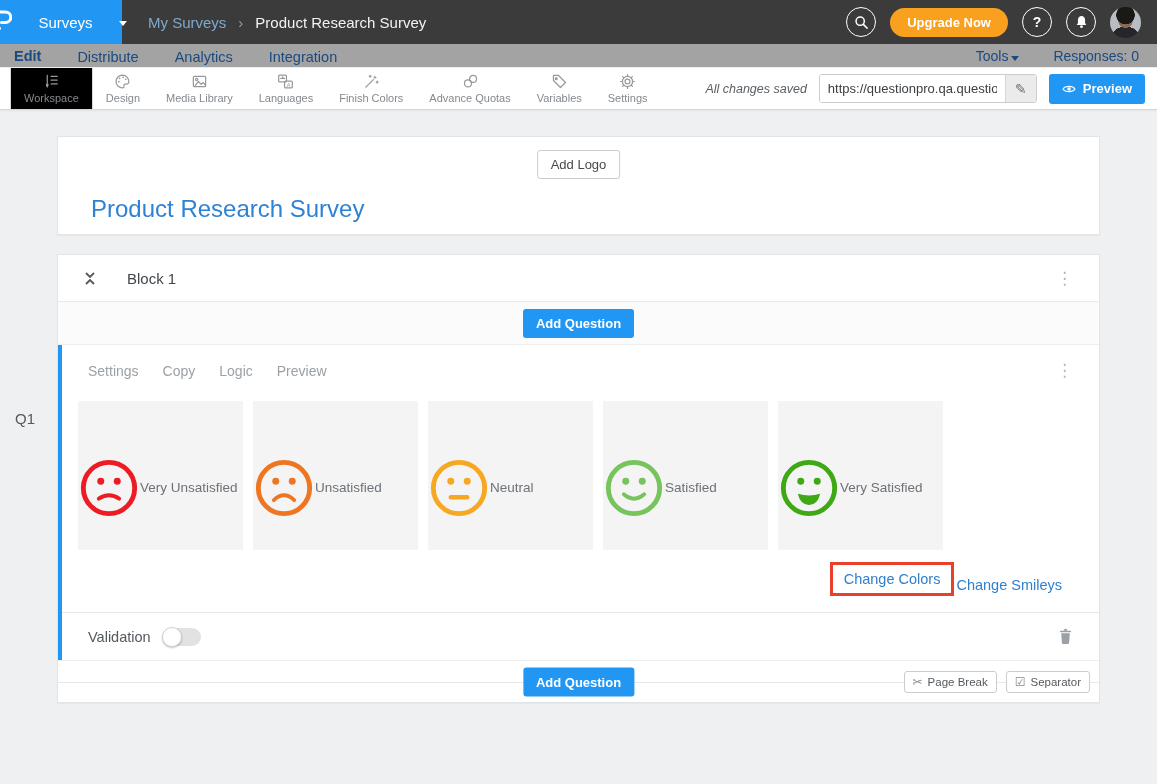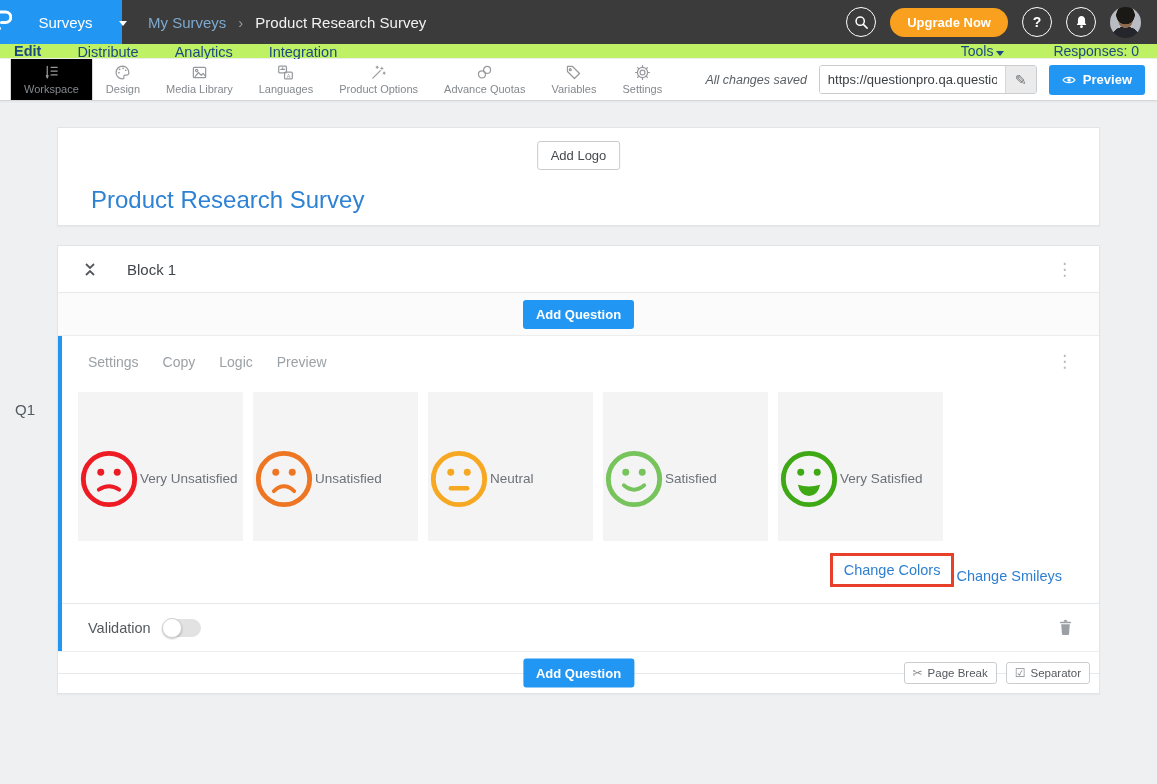--- a/index.html
+++ b/index.html
@@ -29,24 +29,24 @@
   .circle-btn{width:30px;height:30px;border:1.5px solid #fff;border-radius:50%;display:flex;align-items:center;justify-content:center;color:#fff;font-size:14px;font-weight:bold;cursor:pointer;}
   .upgrade-btn{height:29px;border:none;border-radius:15px;background:var(--orange);color:#fff;font-weight:bold;font-size:13px;padding:0 17px;cursor:pointer;font-family:inherit;}
   .avatar{width:31px;height:31px;border-radius:50%;cursor:pointer;
     background:
       radial-gradient(circle at 50% 26%, #1b1916 0 9px, transparent 9.5px),
       radial-gradient(circle at 50% 44%, #8d6a50 0 7px, transparent 7.5px),
       radial-gradient(ellipse 13px 9px at 50% 92%, #24262b 0 99%, transparent 100%),
       #b9bdc3;}
 
   
-  .tabbar{height:15px;background:#bef264;display:flex;align-items:center;padding:0 14px;border-bottom:1px solid #ededed;}
+  .tabbar{height:24px;background:#a3a3a3;display:flex;align-items:center;padding:0 14px;border-bottom:1px solid #ededed;}
   .tab{font-size:14.5px;color:var(--navy);margin-right:36px;cursor:pointer;padding:6px 0 4px;}
   .tab.active{border-bottom:2px solid var(--accent);font-weight:bold;}
-  .tabbar-right{margin-left:auto;display:flex;align-items:center;gap:49px;font-size:14px;color:var(--navy);padding-right:4px;}
+  .tabbar-right{margin-left:auto;display:flex;align-items:center;gap:34px;font-size:14px;color:var(--navy);padding-right:4px;}
   .tools-link{cursor:pointer;}
   .tools-caret{display:inline-block;width:0;height:0;border-left:4px solid transparent;border-right:4px solid transparent;border-top:5px solid var(--navy);margin-left:3px;}
 
   
   .toolbar{height:42px;background:#fff;border-bottom:1px solid #d5d8da;box-shadow:0 1px 2px rgba(0,0,0,.05);display:flex;align-items:stretch;padding-left:10px;position:relative;z-index:2;}
   .tool-item{display:flex;flex-direction:column;align-items:center;justify-content:center;gap:2px;padding:3px 13px;cursor:pointer;color:var(--gray-icon);}
   .tool-item.active{background:#000000;border-left:1px solid #d9d9d9;border-right:1px solid #d9d9d9;}
   .tool-item .t-label{font-size:11px;color:#84898e;white-space:nowrap;}
   .tool-item svg{stroke:var(--gray-icon);fill:none;stroke-width:1.3;stroke-linecap:round;stroke-linejoin:round;}
   .toolbar-right{margin-left:auto;display:flex;align-items:center;gap:12px;padding-right:12px;}
@@ -192,21 +192,21 @@
     </svg>
     <span class="t-label">Languages</span>
   </div>
   <div class="tool-item">
     <svg width="17" height="17" viewBox="0 0 18 18">
       <line x1="3" y1="15" x2="11" y2="7"></line>
       <path d="M12.6 2.4 l.6 1.6 1.6.6 -1.6.6 -.6 1.6 -.6-1.6 -1.6-.6 1.6-.6 Z" fill="#97999c" stroke="none"></path>
       <path d="M15 8.6 v2 M14 9.6 h2"></path>
         <path d="M7.6 2.4 v2 M6.6 3.4 h2"></path>
     </svg>
-    <span class="t-label">Product Options</span>
+    <span class="t-label">Finish Colors</span>
   </div>
   <div class="tool-item">
     <svg width="17" height="17" viewBox="0 0 18 18">
       <circle cx="6.3" cy="11" r="3.7"></circle>
       <circle cx="11.7" cy="6.3" r="3.7"></circle>
     </svg>
     <span class="t-label">Advance Quotas</span>
   </div>
   <div class="tool-item">
     <svg width="17" height="17" viewBox="0 0 18 18">

